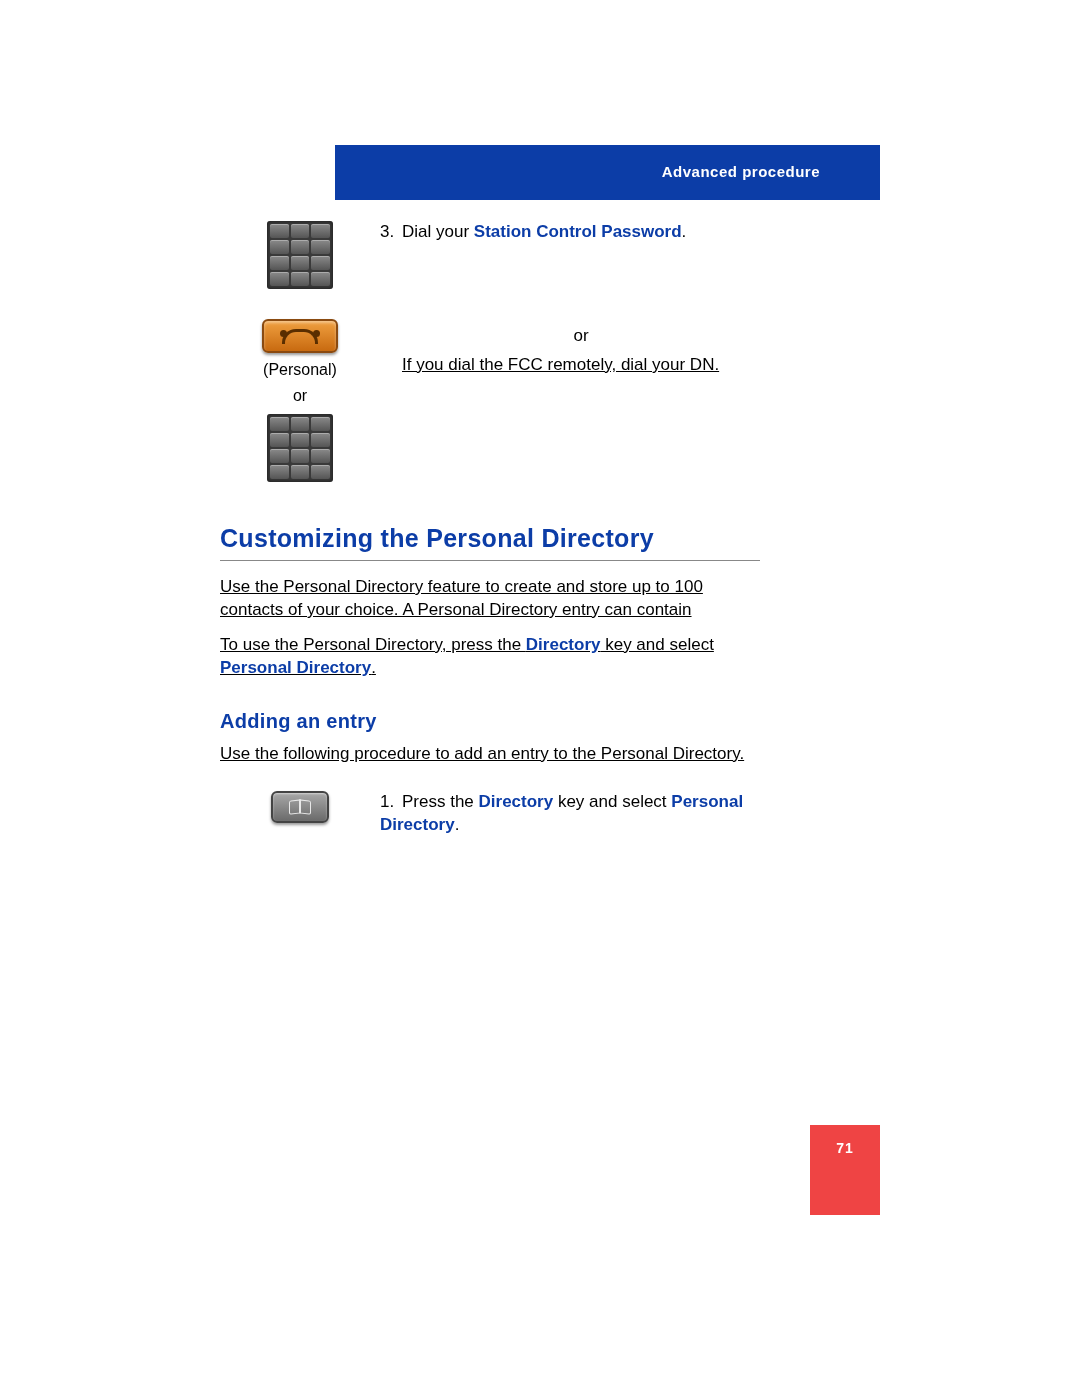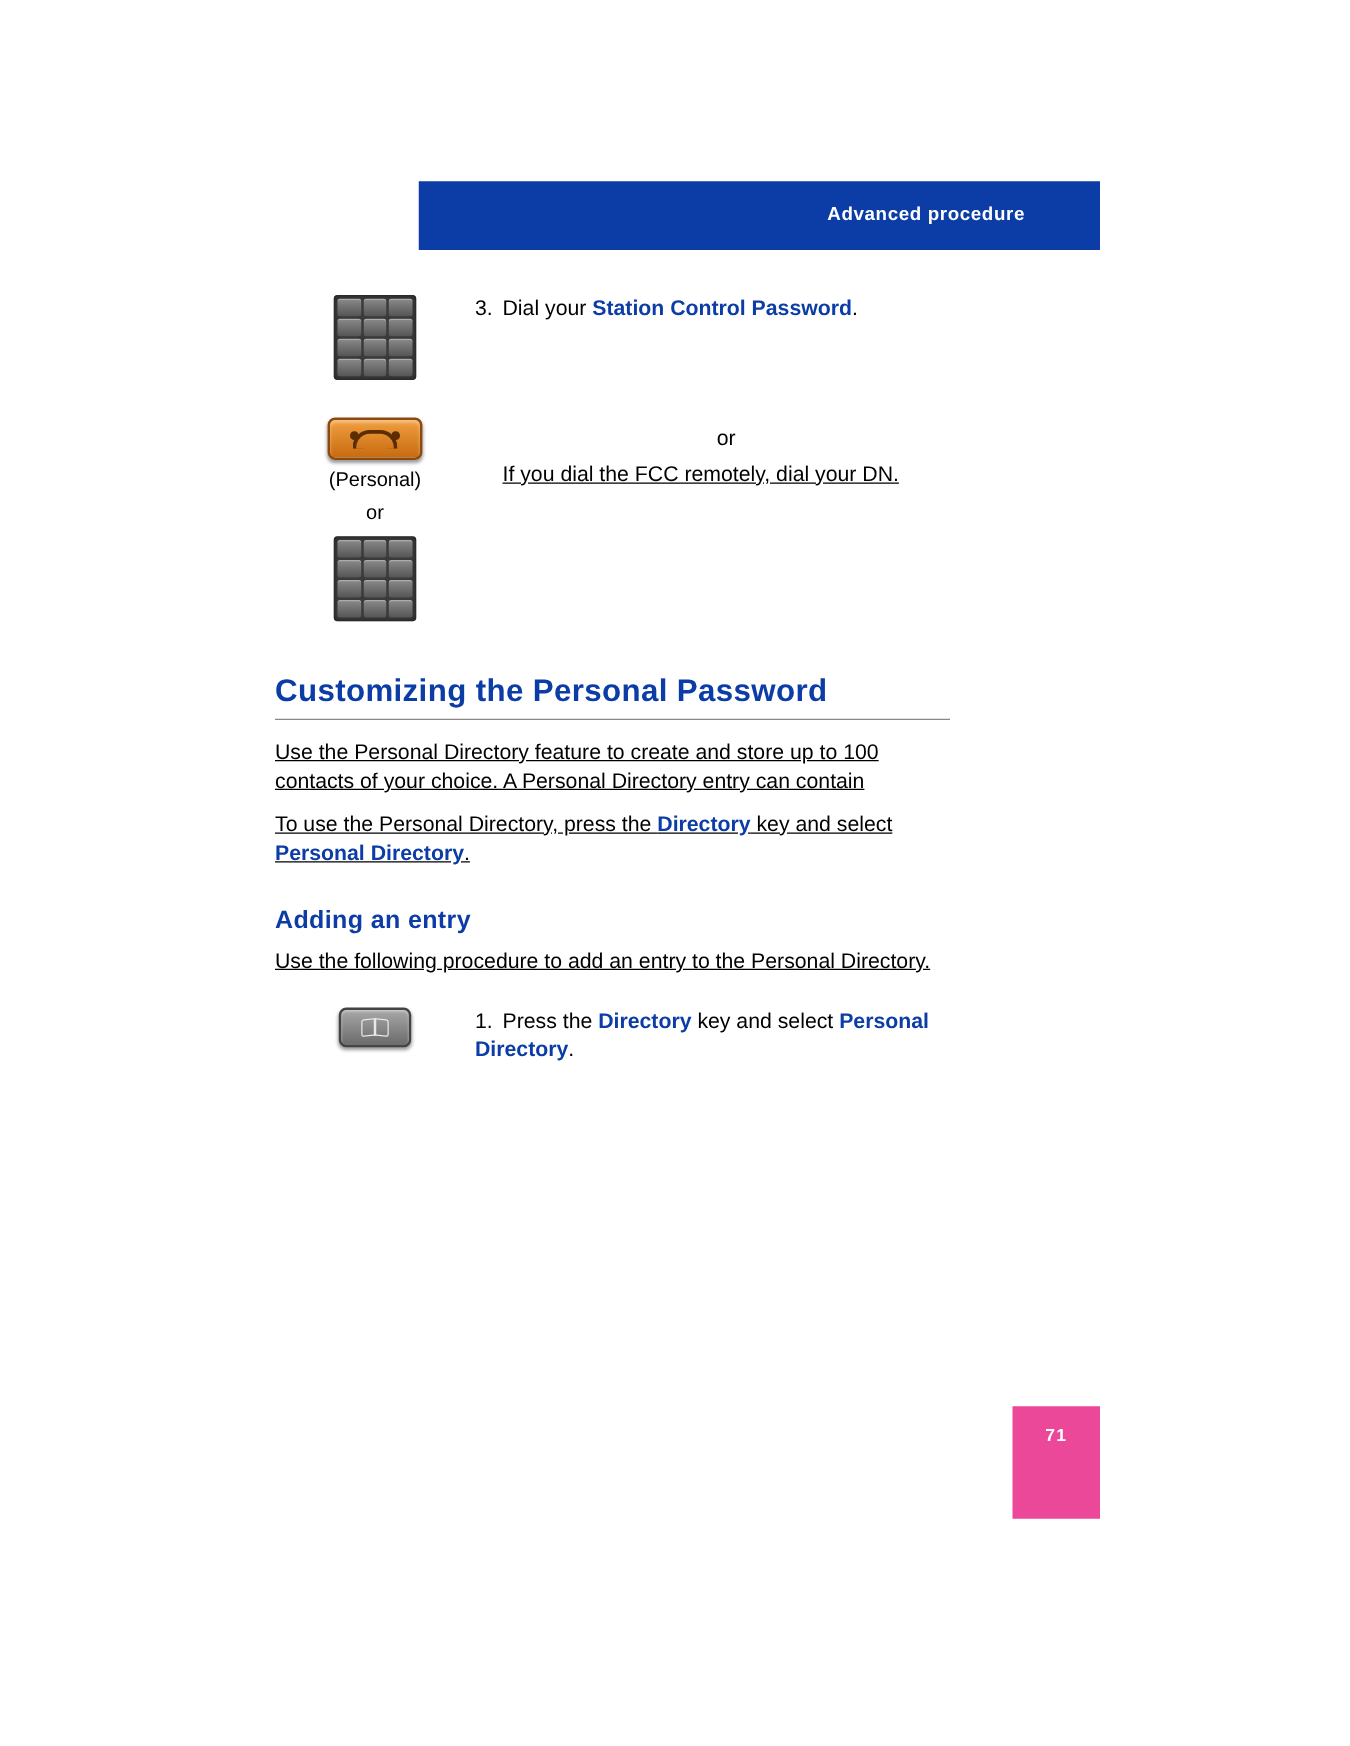--- a/index.html
+++ b/index.html
@@ -30,21 +30,21 @@
     font-size: 15px;
     letter-spacing: 0.5px;
     display: flex;
     align-items: center;
     justify-content: flex-end;
     padding-right: 60px;
     box-sizing: border-box;
   }
   .content {
     position: absolute;
-    top: 236px;
+    top: 221px;
     left: 220px;
     width: 540px;
   }
   .step-row {
     display: flex;
     align-items: flex-start;
     margin-bottom: 25px;
   }
   .icon-col {
     width: 160px;
@@ -177,21 +177,21 @@
     content: "•";
     position: absolute;
     left: 8px;
   }
   .page-num-box {
     position: absolute;
     left: 810px;
     top: 1125px;
     width: 70px;
     height: 90px;
-    background: #ec4899;
+    background: #ef4444;
     color: #fff;
     font-weight: bold;
     font-size: 14px;
     display: flex;
     align-items: flex-start;
     justify-content: center;
     padding-top: 14px;
     box-sizing: border-box;
     letter-spacing: 1px;
   }
@@ -251,21 +251,21 @@
             <div class="key"></div>
             <div class="key"></div>
         </div>
       </div>
       <div class="text-col">
         <div class="or-center" style="padding-left:22px;">or</div>
         <div style="padding-left:22px;text-decoration:underline;">If you dial the FCC remotely, dial your DN.</div>
       </div>
     </div>
 
-    <h1 class="section">Customizing the Personal Password</h1>
+    <h1 class="section">Customizing the Personal Directory</h1>
 
     <p>Use the Personal Directory feature to create and store up to 100 contacts of your choice. A Personal Directory entry can contain</p>
 
 
     <p>
       <span>To use the Personal Directory, press the </span><span class="bold-link">Directory</span><span> key and select </span><span class="bold-link">Personal Directory</span><span>.</span>
     </p>
 
     <h2 class="subsection">Adding an entry</h2>
     <p>Use the following procedure to add an entry to the Personal Directory.</p>

